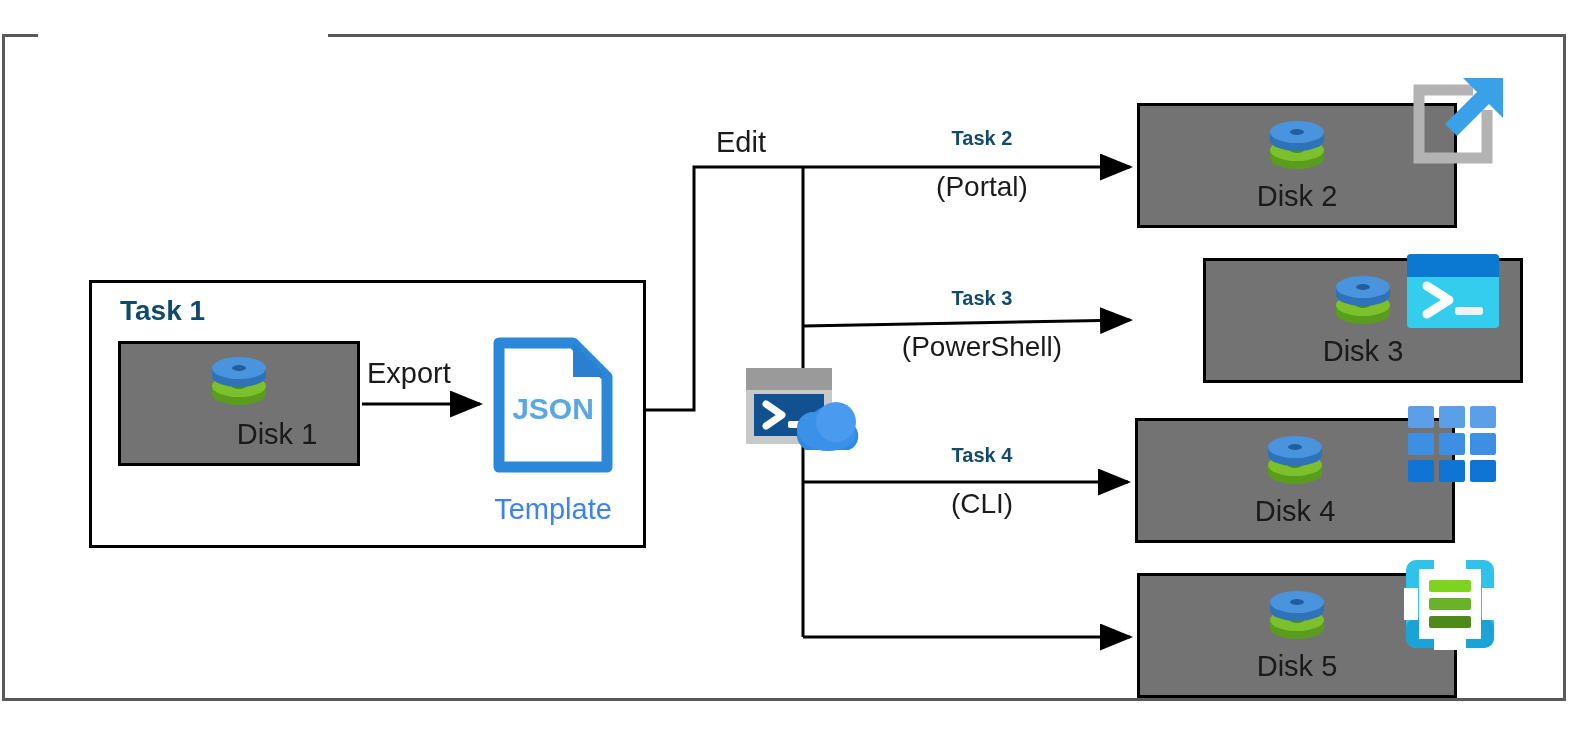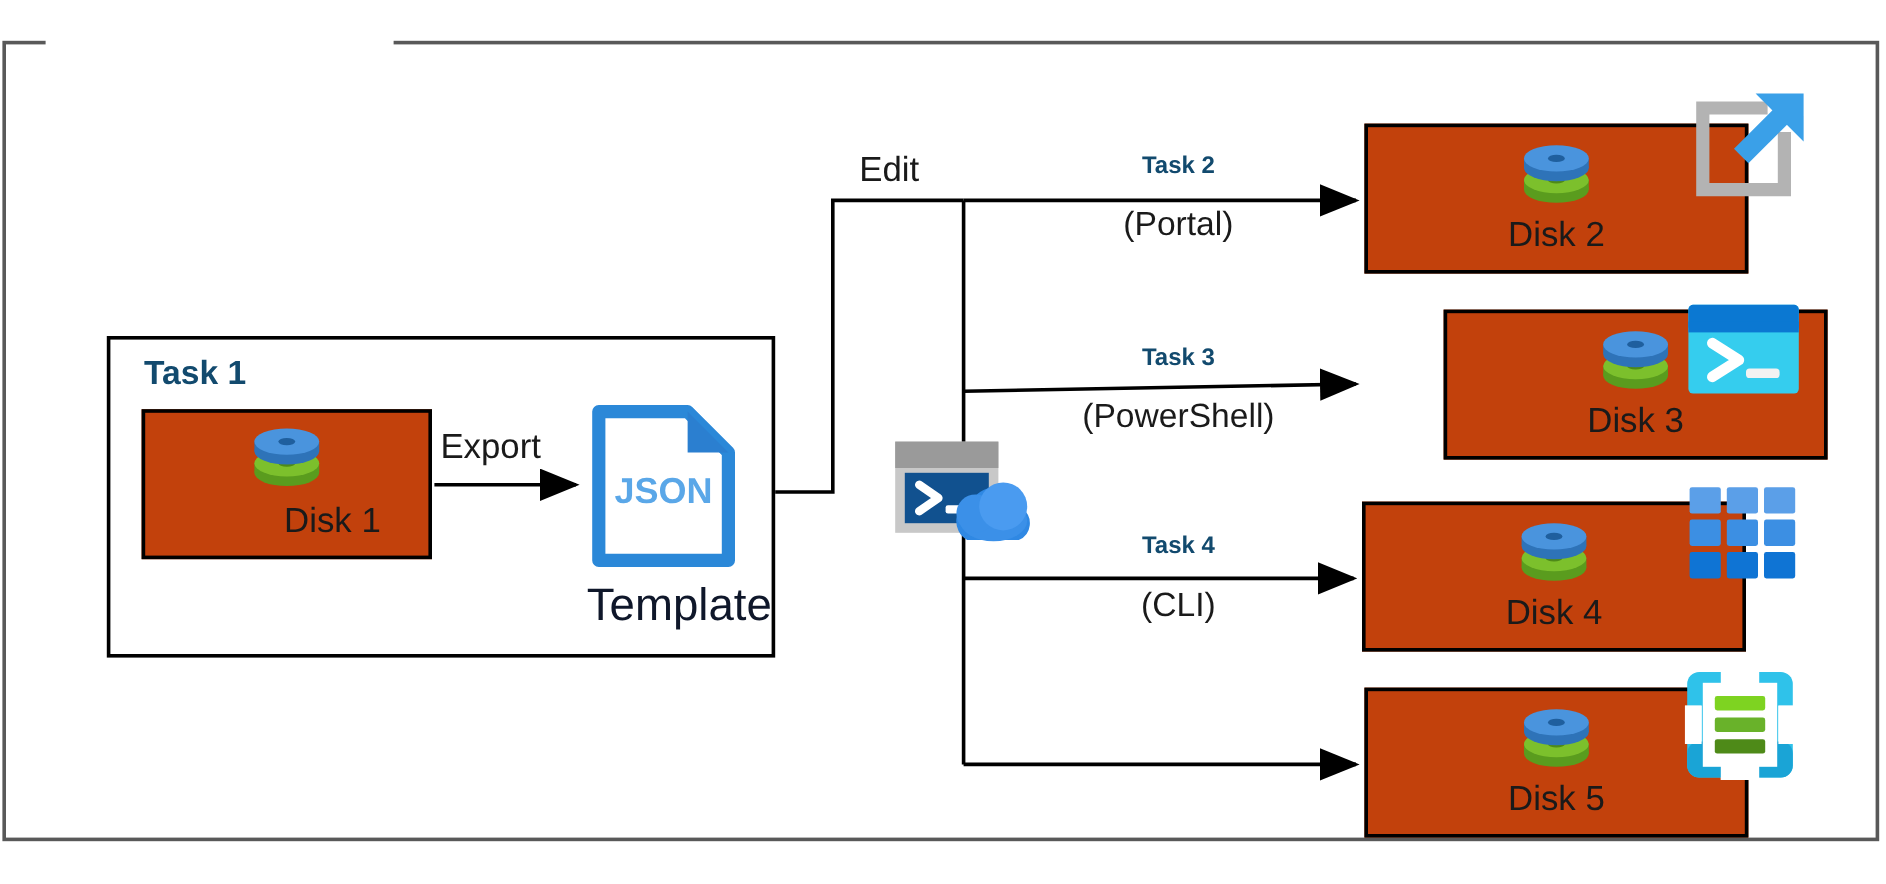--- a/index.html
+++ b/index.html
@@ -72,21 +72,21 @@
     left: 120px;
     top: 295px;
     font-size: 28px;
     font-weight: bold;
     color: #124a6e;
   }
 
   
   .disk-card {
     position: absolute;
-    background: #c2410c;
+    background: #737373;
     border: 3px solid #000000;
     box-sizing: border-box;
   }
   .disk-card .disk-icon-slot {
     position: absolute;
     left: 50%;
     transform: translateX(-50%);
   }
   .disk-card .disk-name {
     position: absolute;
@@ -114,23 +114,23 @@
 
   
   .template-node {
     position: absolute;
     left: 489px;
     top: 337px;
     width: 128px;
     text-align: center;
   }
   .template-caption {
-    margin-top: 6px;
-    font-size: 38px;
-    color: #0f172a;
+    margin-top: 16px;
+    font-size: 29px;
+    color: #3b82f6;
     white-space: nowrap;
   }
 
   
   .cloudshell-node {
     position: absolute;
     left: 744px;
     top: 366px;
   }
 

